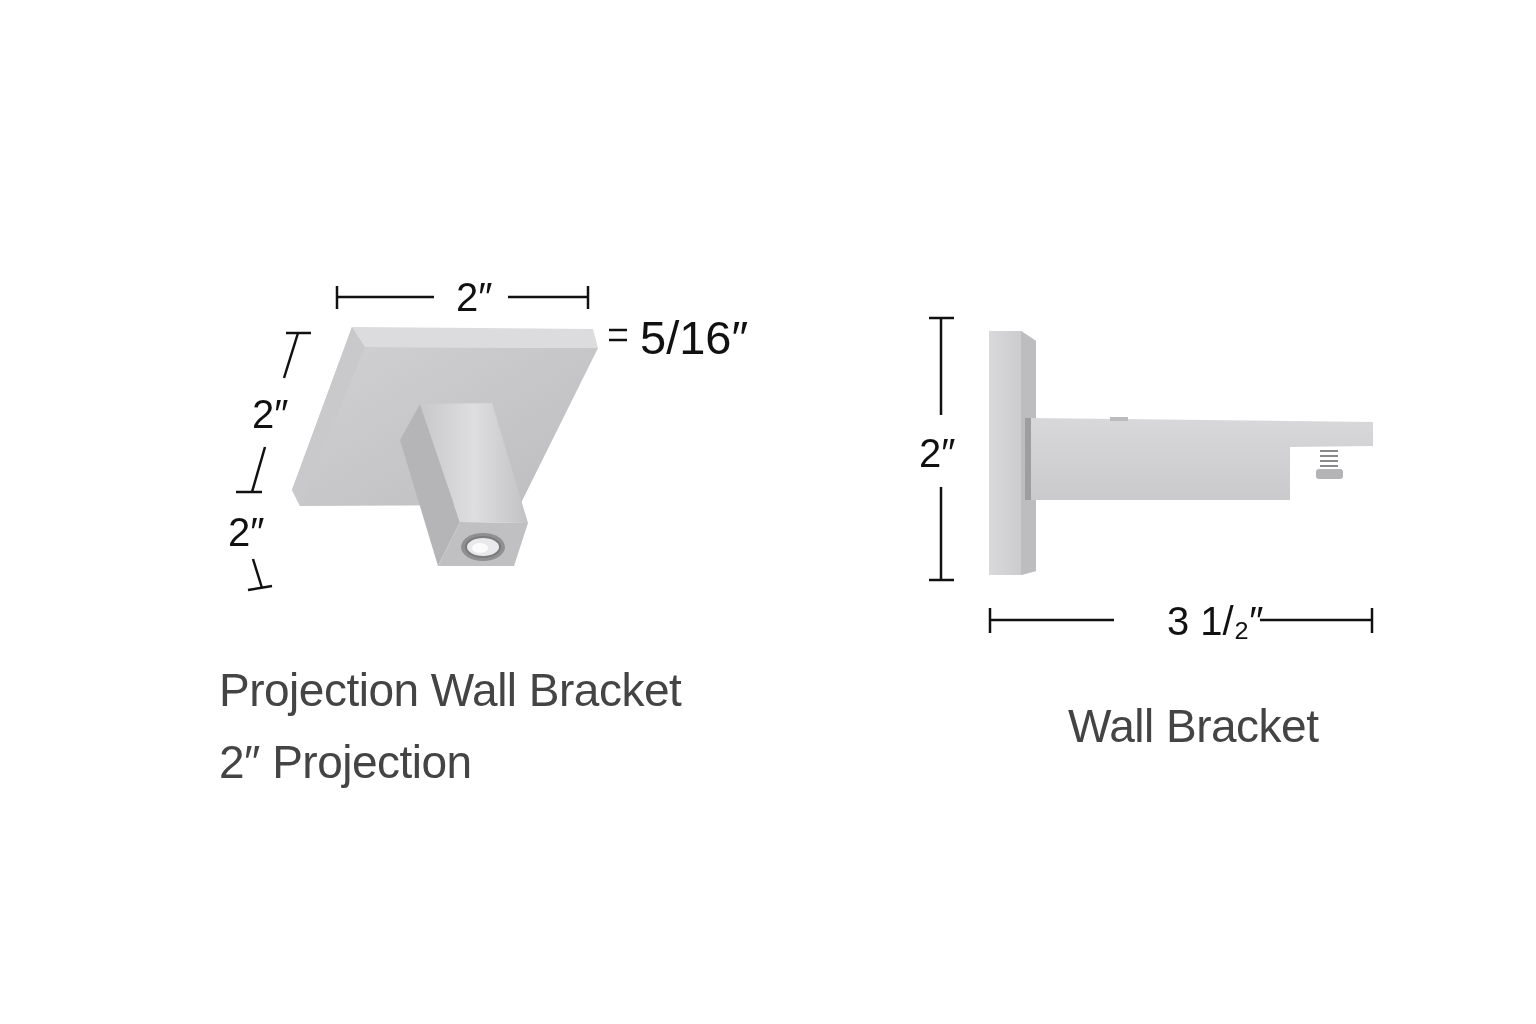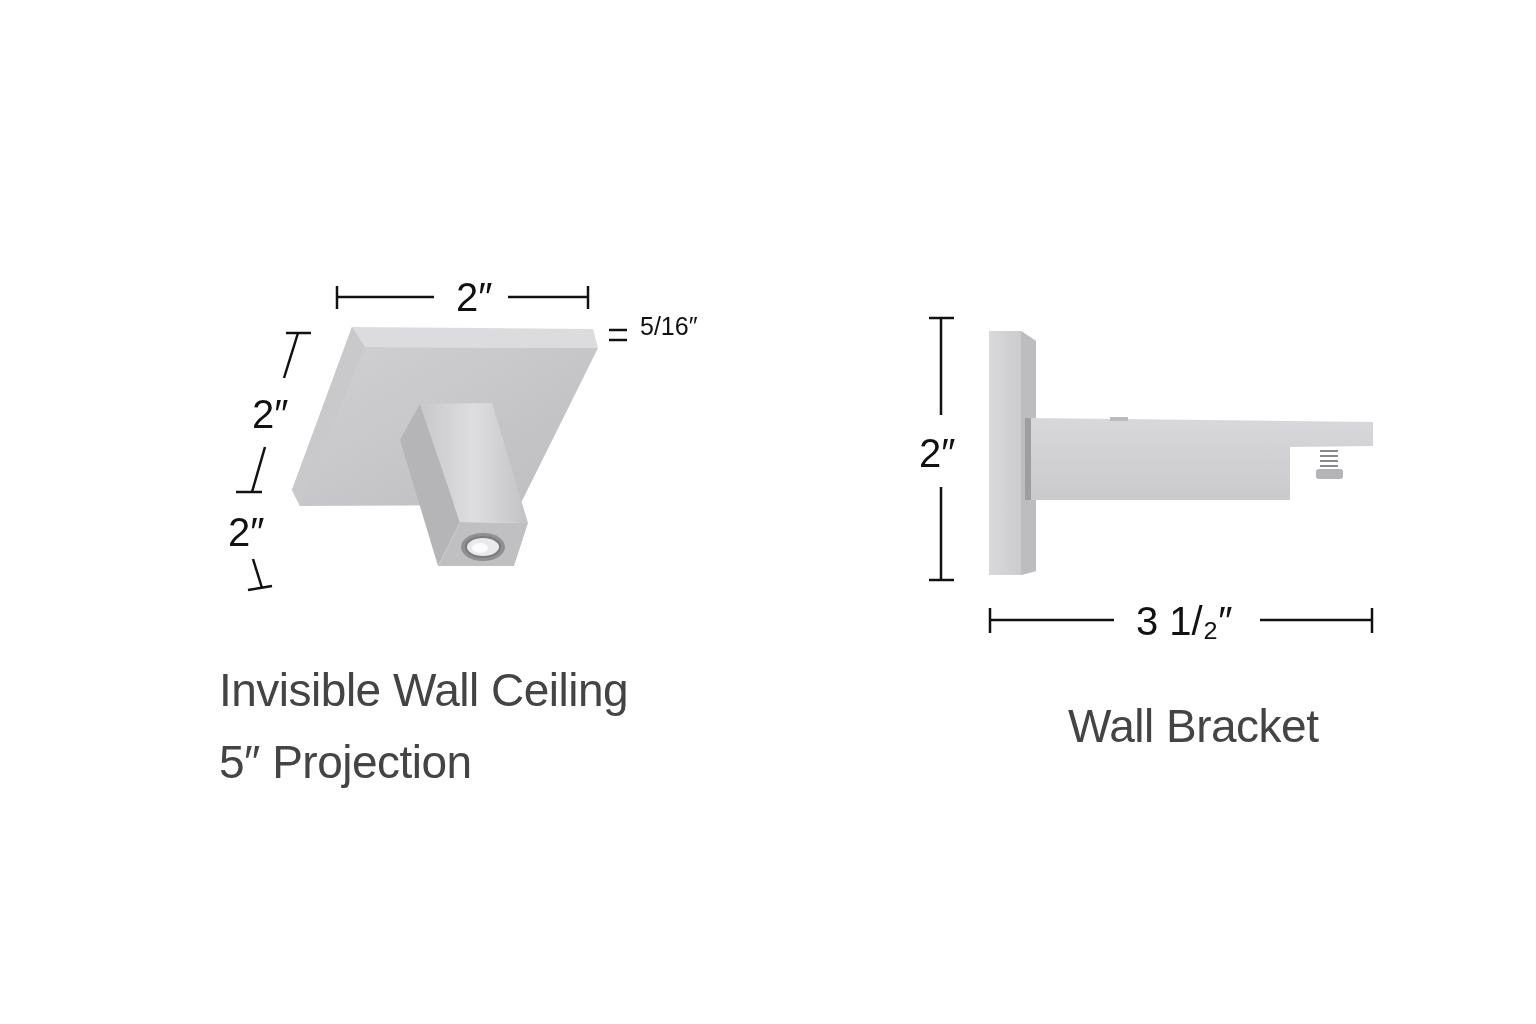--- a/index.html
+++ b/index.html
@@ -1,21 +1,21 @@
 <!DOCTYPE html>
 <html><head>
 <meta charset="utf-8">
 <style>
   html, body { margin:0; padding:0; }
   body { width:1536px; height:1024px; background:#ffffff; position:relative; overflow:hidden;
          font-family:"Liberation Sans", "DejaVu Sans", sans-serif; }
   .abs { position:absolute; }
   svg.art { position:absolute; left:0; top:0; }
   .dim { font-size:40px; color:#111; line-height:1; white-space:nowrap; }
-  .dim-sm { font-size:25px; color:#111; line-height:1; white-space:nowrap; }
+  .dim-sm { font-size:47px; color:#111; line-height:1; white-space:nowrap; }
   .caption { font-size:46px; color:#444; line-height:72px; white-space:nowrap; letter-spacing:-0.5px; }
 </style>
 </head>
 <body>
 
 <svg class="art" width="1536" height="1024" viewBox="0 0 1536 1024">
   <defs>
     <linearGradient id="plateFace" x1="0" y1="0" x2="1" y2="1">
       <stop offset="0" stop-color="#d2d2d4"></stop>
       <stop offset="1" stop-color="#bdbdbf"></stop>
@@ -103,19 +103,19 @@
     <line x1="1372" y1="608" x2="1372" y2="633"></line>
   </g>
 </svg>
 
 <div class="abs dim" style="left:456px; top:277px;">2″</div>
 <div class="abs dim-sm" style="left:640px; top:314px;">5/16″</div>
 <div class="abs dim" style="left:252px; top:394px;">2″</div>
 <div class="abs dim" style="left:228px; top:512px;">2″</div>
 
 <div class="abs dim" style="left:919px; top:433px;">2″</div>
-<div class="abs dim" style="left:1136px; top:601px;text-align:right;">3 1/₂″</div>
+<div class="abs dim" style="left:1167px; top:601px;text-align:right;">3 1/₂″</div>
 
 <div class="abs" style="left:219px; top:654px;">
-  <div class="caption">Invisible Wall Ceiling</div>
-  <div class="caption">5″ Projection</div>
+  <div class="caption">Projection Wall Bracket</div>
+  <div class="caption">2″ Projection</div>
 </div>
 <div class="abs caption" style="left:1049px; top:690px;margin-left:19px;">Wall Bracket</div>
 
 </body></html>

